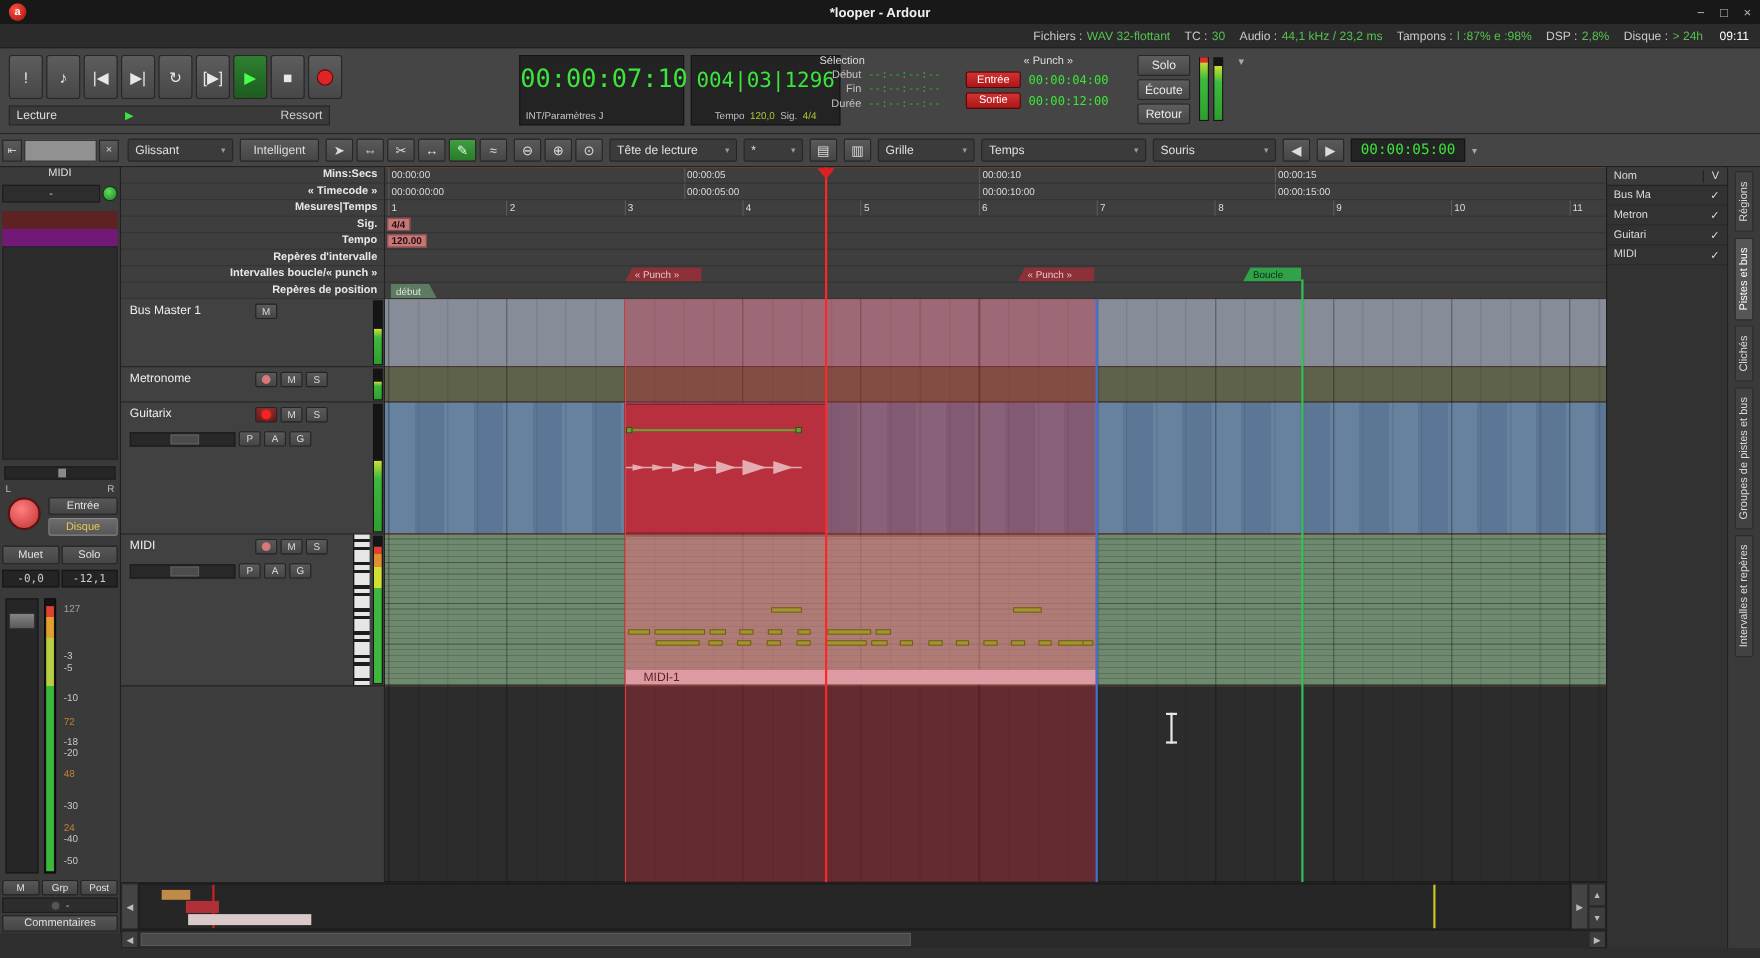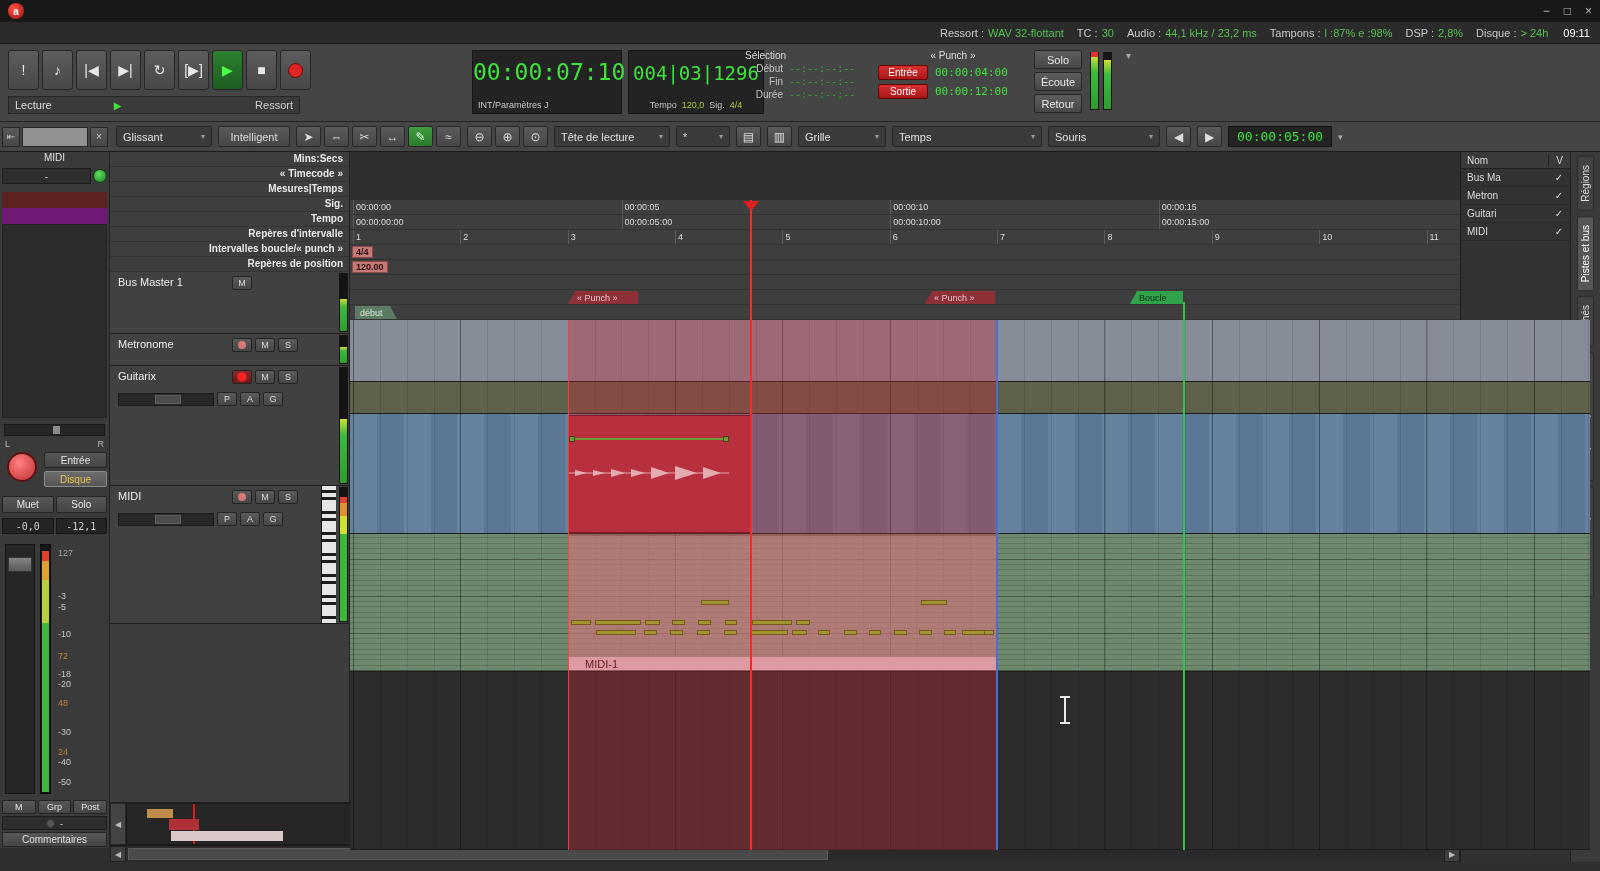--- a/index.html
+++ b/index.html
@@ -121,21 +121,21 @@
 .th-btn.rec.on{background:linear-gradient(#8a2a2a,#6a1818);}
 .th-btn.rec.on .recdot{background:#ff2020;box-shadow:0 0 3px #ff4040;}
 .th-row2{position:absolute;left:8px;top:26px;display:flex;gap:3px;align-items:center;}
 .th-slider{width:96px;height:13px;background:#282828;border:1px solid #1a1a1a;position:relative;}
 .th-slider .h{position:absolute;left:38%;top:1px;width:26px;height:9px;background:#4c4c4c;border:1px solid #606060;}
 .piano{position:absolute;right:13px;top:0;bottom:0;width:15px;background:repeating-linear-gradient(180deg,#e6e6e6 0 4px,#1c1c1c 4px 7px,#e6e6e6 7px 11px,#1c1c1c 11px 14px,#e6e6e6 14px 21px);border-left:1px solid #111;}
 .th-meter{position:absolute;right:1px;top:1px;bottom:1px;width:9px;background:#141414;overflow:hidden;}
 .th-meter::after{content:"";position:absolute;left:1px;right:1px;bottom:1px;height:55%;background:linear-gradient(180deg,#cfe030 0,#3db83d 25%,#2f9e2f 100%);}
 .th-meter.midi::after{height:92%;background:linear-gradient(180deg,#e04030 0 5%,#e09030 5% 15%,#cfe030 15% 30%,#3db83d 30% 100%);}
 
-#canvas{position:absolute;left:350px;top:152px;width:1240px;height:650px;background:#c2410c;overflow:hidden;margin-top:48px;}
+#canvas{position:absolute;left:350px;top:152px;width:1110px;height:650px;background:#c2410c;overflow:hidden;}
 #rulers{position:absolute;top:0;left:0;right:0;height:120px;background:#3e3e3e;}
 .ruler-row{position:absolute;left:0;right:0;height:15px;border-bottom:1px solid #333;font-size:9px;color:#ddd;}
 #r-minsec{top:0;} #r-timecode{top:15px;} #r-bars{top:30px;} #r-sig{top:45px;} #r-tempo{top:60px;text-align:right;} #r-range{top:75px;} #r-looppunch{top:90px;} #r-pos{top:105px;}
 .tick{position:absolute;top:2px;}
 .tickline{position:absolute;top:0;bottom:0;width:1px;background:#5a5a5a;}
 .valbox{position:absolute;left:2px;top:1px;height:12px;background:#c47878;color:#2a0f0f;font-size:9px;font-weight:bold;display:flex;align-items:center;padding:0 3px;border:1px solid #8a4848;}
 .tab{position:absolute;top:1px;height:13px;font-size:9px;display:flex;align-items:center;padding:0 5px 0 9px;white-space:nowrap;overflow:hidden;}
 .tab.punch{background:#8e3038;color:#eac4c4;clip-path:polygon(7px 0,100% 0,100% 100%,0 100%);}
 .tab.loop{background:#2fa24a;color:#0b2f15;clip-path:polygon(7px 0,100% 0,100% 100%,0 100%);}
 .tab.pos{background:#5d7a63;color:#dde8dd;clip-path:polygon(0 0,calc(100% - 7px) 0,100% 100%,0 100%);padding:0 9px 0 5px;}
@@ -190,32 +190,33 @@
 #hs-track{flex:1;position:relative;}
 #hs-thumb{position:absolute;left:2px;top:2px;bottom:2px;width:700px;background:#4a4a4a;border:1px solid #5a5a5a;}
 </style>
 </head>
 <body>
 
 <div id="app">
 
   <div id="titlebar">
     <div class="logo">a</div>
+    <div class="title">*looper - Ardour</div>
     <div class="winbtns">
       <span>−</span>
       <span>□</span>
       <span>×</span>
     </div>
   </div>
 
   <div id="menubar">
     <div id="menustatus">
       <span id="menustatus-pairs" style="display:flex;gap:13px;">
           <span class="stat">
-            <span class="l">Ressort :</span>
+            <span class="l">Fichiers :</span>
             <span class="v">WAV 32-flottant</span>
           </span>
           <span class="stat">
             <span class="l">TC :</span>
             <span class="v">30</span>
           </span>
           <span class="stat">
             <span class="l">Audio :</span>
             <span class="v">44,1 kHz / 23,2 ms</span>
           </span>

